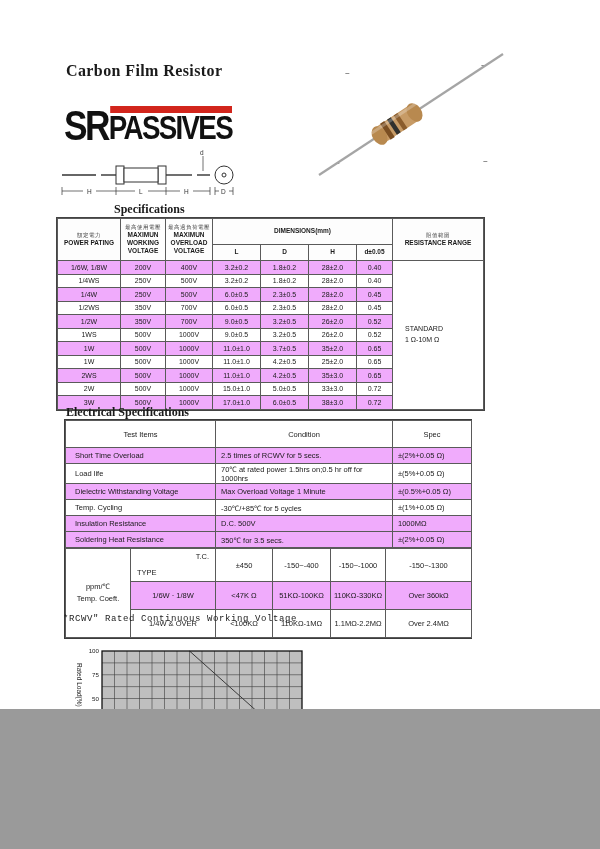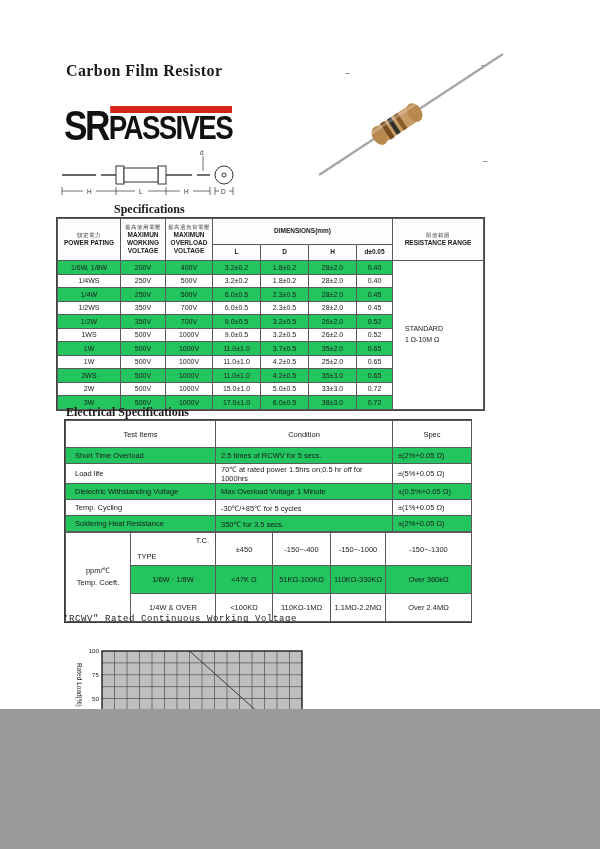--- a/index.html
+++ b/index.html
@@ -25,21 +25,21 @@
   .svgabs{position:absolute;}
   #res-drawing{left:58px;top:148px;}
   #res-photo{left:293px;top:48px;}
   #derating-chart-wrap{left:64px;top:645px;}
   svg text{font-family:"Liberation Sans",sans-serif;fill:#222;}
   #res-drawing text{font-size:6.5px;fill:#333;}
 
   
   table{border-collapse:collapse;table-layout:fixed;}
   td,th{border:1px solid #5a5a5a;overflow:hidden;}
-  tr.gray td{background:#22c55e;}
+  tr.gray td{background:#f0abfc;}
 
   
   #spec-table{position:absolute;left:57px;top:218px;width:426px;font-size:7px;text-align:center;
               outline:1px solid #444;}
   #spec-table th{font-size:6.5px;font-weight:bold;padding:1px 0;background:#fdfdfd;line-height:1.25;}
   #spec-table .cjk{display:block;font-size:5.5px;letter-spacing:.5px;color:#444;font-weight:normal;}
   #spec-table tbody td{height:12.5px;padding:0;}
   #spec-table .range-cell{background:#fff !important;text-align:left;padding-left:12px;font-size:7px;line-height:1.5;}
 
   
@@ -308,20 +308,25 @@
           </tr>
           <tr class="gray">
             <td>Dielectric Withstanding Voltage</td>
             <td>Max Overload Voltage 1 Minute</td>
             <td>±(0.5%+0.05 Ω)</td>
           </tr>
           <tr>
             <td>Temp. Cycling</td>
             <td>-30℃/+85℃ for 5 cycles</td>
             <td>±(1%+0.05 Ω)</td>
+          </tr>
+          <tr class="gray">
+            <td>Insulation Resistance</td>
+            <td>D.C. 500V</td>
+            <td>1000MΩ</td>
           </tr>
           <tr class="gray">
             <td>Soldering Heat Resistance</td>
             <td>350℃ for 3.5 secs.</td>
             <td>±(2%+0.05 Ω)</td>
           </tr>
         </tbody>
     </table>
 
     <table id="tc-table">

